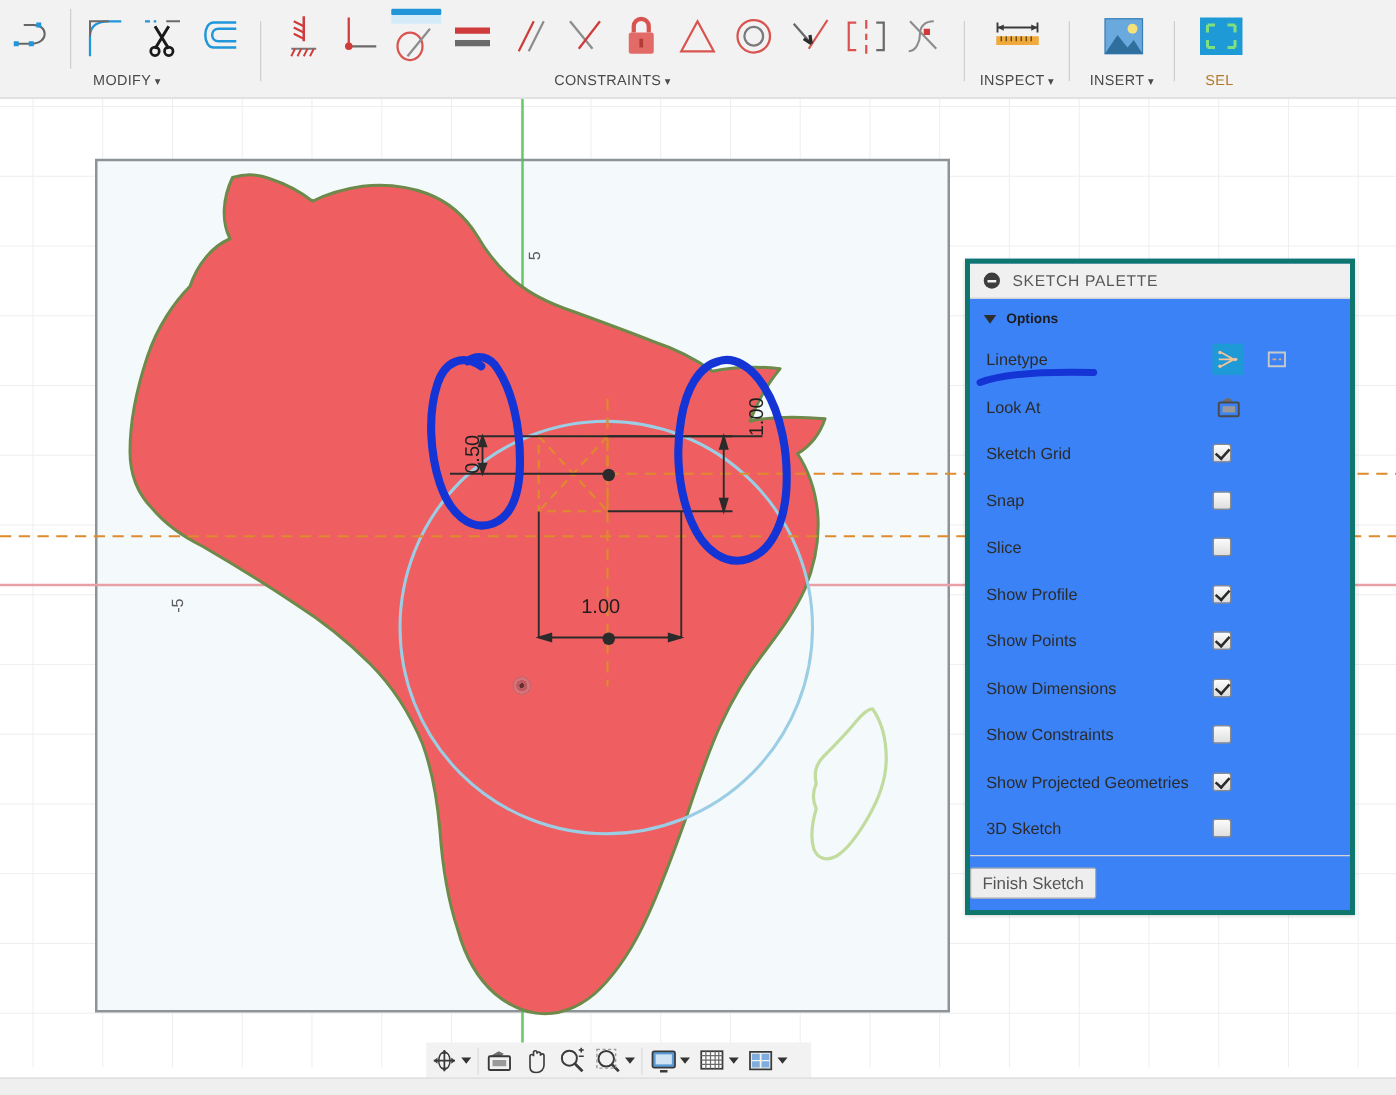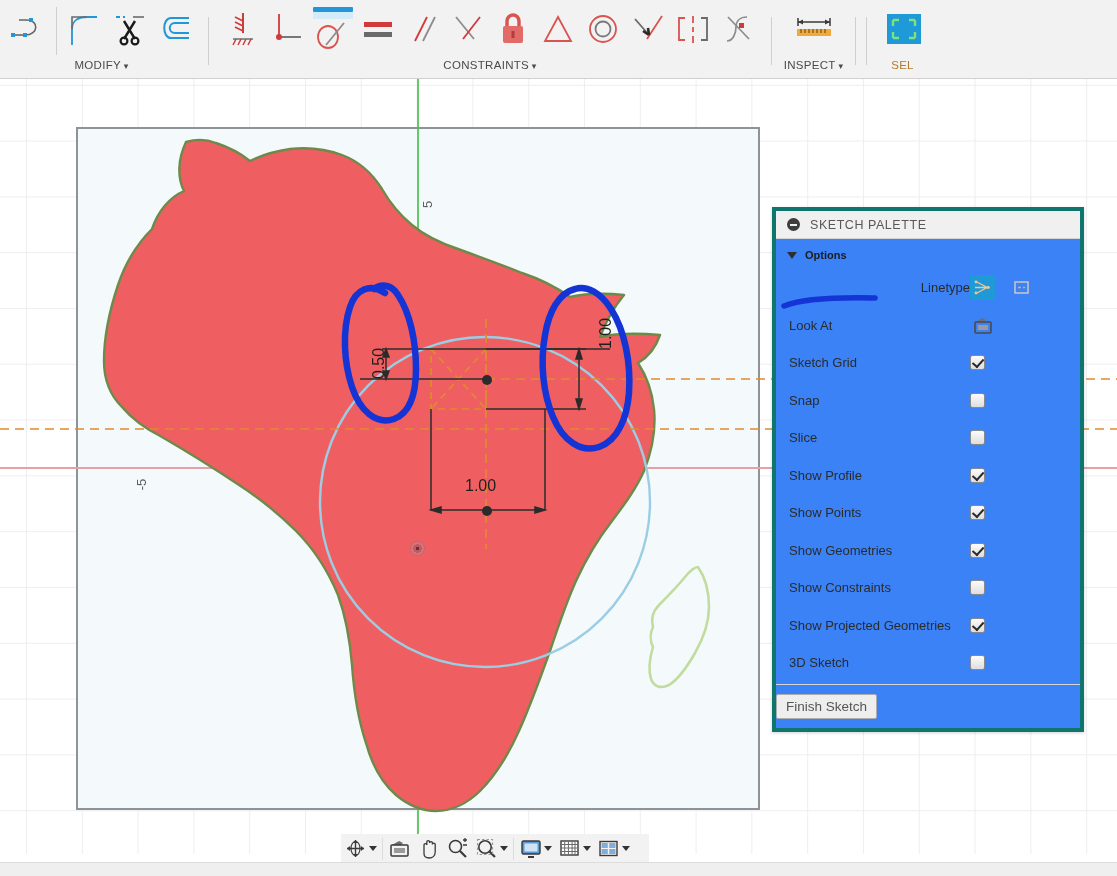--- a/index.html
+++ b/index.html
@@ -306,20 +306,34 @@
           </svg>
         </div>
       </div>
       <div class="tb-label">
         <span>INSPECT</span><span style="font-size:9px;"> ▾</span>
       </div>
     </div>
 
     <div class="tb-sep"></div>
 
+    <div class="tb-group">
+      <div class="tb-icons" style="padding:0 14px;">
+        <div class="tb-btn">
+          <svg width="40" height="36" viewBox="0 0 40 36">
+            <rect x="6" y="4" width="30" height="28" fill="#6aa9dd" stroke="#3a7fb5"></rect>
+            <circle cx="28" cy="12" r="4" fill="#f5e27a"></circle>
+            <path d="M6 32 L16 17 L24 27 L29 21 L36 32 Z" fill="#2e6f9e"></path>
+          </svg>
+        </div>
+      </div>
+      <div class="tb-label">
+        <span>INSERT</span><span style="font-size:9px;"> ▾</span>
+      </div>
+    </div>
 
     <div class="tb-sep"></div>
 
     <div class="tb-group">
       <div class="tb-icons" style="padding:0 8px;">
         <div class="tb-btn">
           <svg width="40" height="36" viewBox="0 0 40 36">
             <rect x="4" y="3" width="34" height="30" fill="#1e9ad6"></rect>
             <path d="M10 9 H16 M10 9 V15 M32 9 H26 M32 9 V15 M10 27 H16 M10 27 V21 M32 27 H26 M32 27 V21" stroke="#7fe07f" stroke-width="2.4" fill="none"></path>
           </svg>
@@ -443,21 +457,21 @@
       <span class="pal-title">SKETCH PALETTE</span>
     </div>
 
     <div class="pal-section">
       <span class="caret-d"></span>
       <span>Options</span>
     </div>
 
     <div class="pal-body">
 
-      <div class="pal-row" style="position:relative;text-align:right;">
+      <div class="pal-row" style="position:relative;">
         <span class="lbl">Linetype</span>
         <span class="pal-ctl">
           <span class="lt-btn active">
             <svg width="19" height="19" viewBox="0 0 19 19">
               <path d="M2 9.5 H17 M4 4 L14 9.5 L4 15" stroke="#f0c39a" stroke-width="1.4" fill="none"></path>
               <circle cx="3" cy="4" r="1.4" fill="#f0c39a"></circle>
                 <circle cx="3" cy="15" r="1.4" fill="#f0c39a"></circle>
               <circle cx="15" cy="9.5" r="1.4" fill="#f0c39a"></circle>
             </svg>
           </span>
@@ -511,21 +525,21 @@
             <span class="chk on"></span>
           </span>
       </div>
       <div class="pal-row">
         <span class="lbl">Show Points</span>
         <span class="pal-ctl">
             <span class="chk on"></span>
           </span>
       </div>
       <div class="pal-row">
-        <span class="lbl">Show Geometries</span>
+        <span class="lbl">Show Dimensions</span>
         <span class="pal-ctl">
             <span class="chk on"></span>
           </span>
       </div>
       <div class="pal-row">
         <span class="lbl">Show Constraints</span>
         <span class="pal-ctl">
             <span class="chk"></span>
           </span>
       </div>

